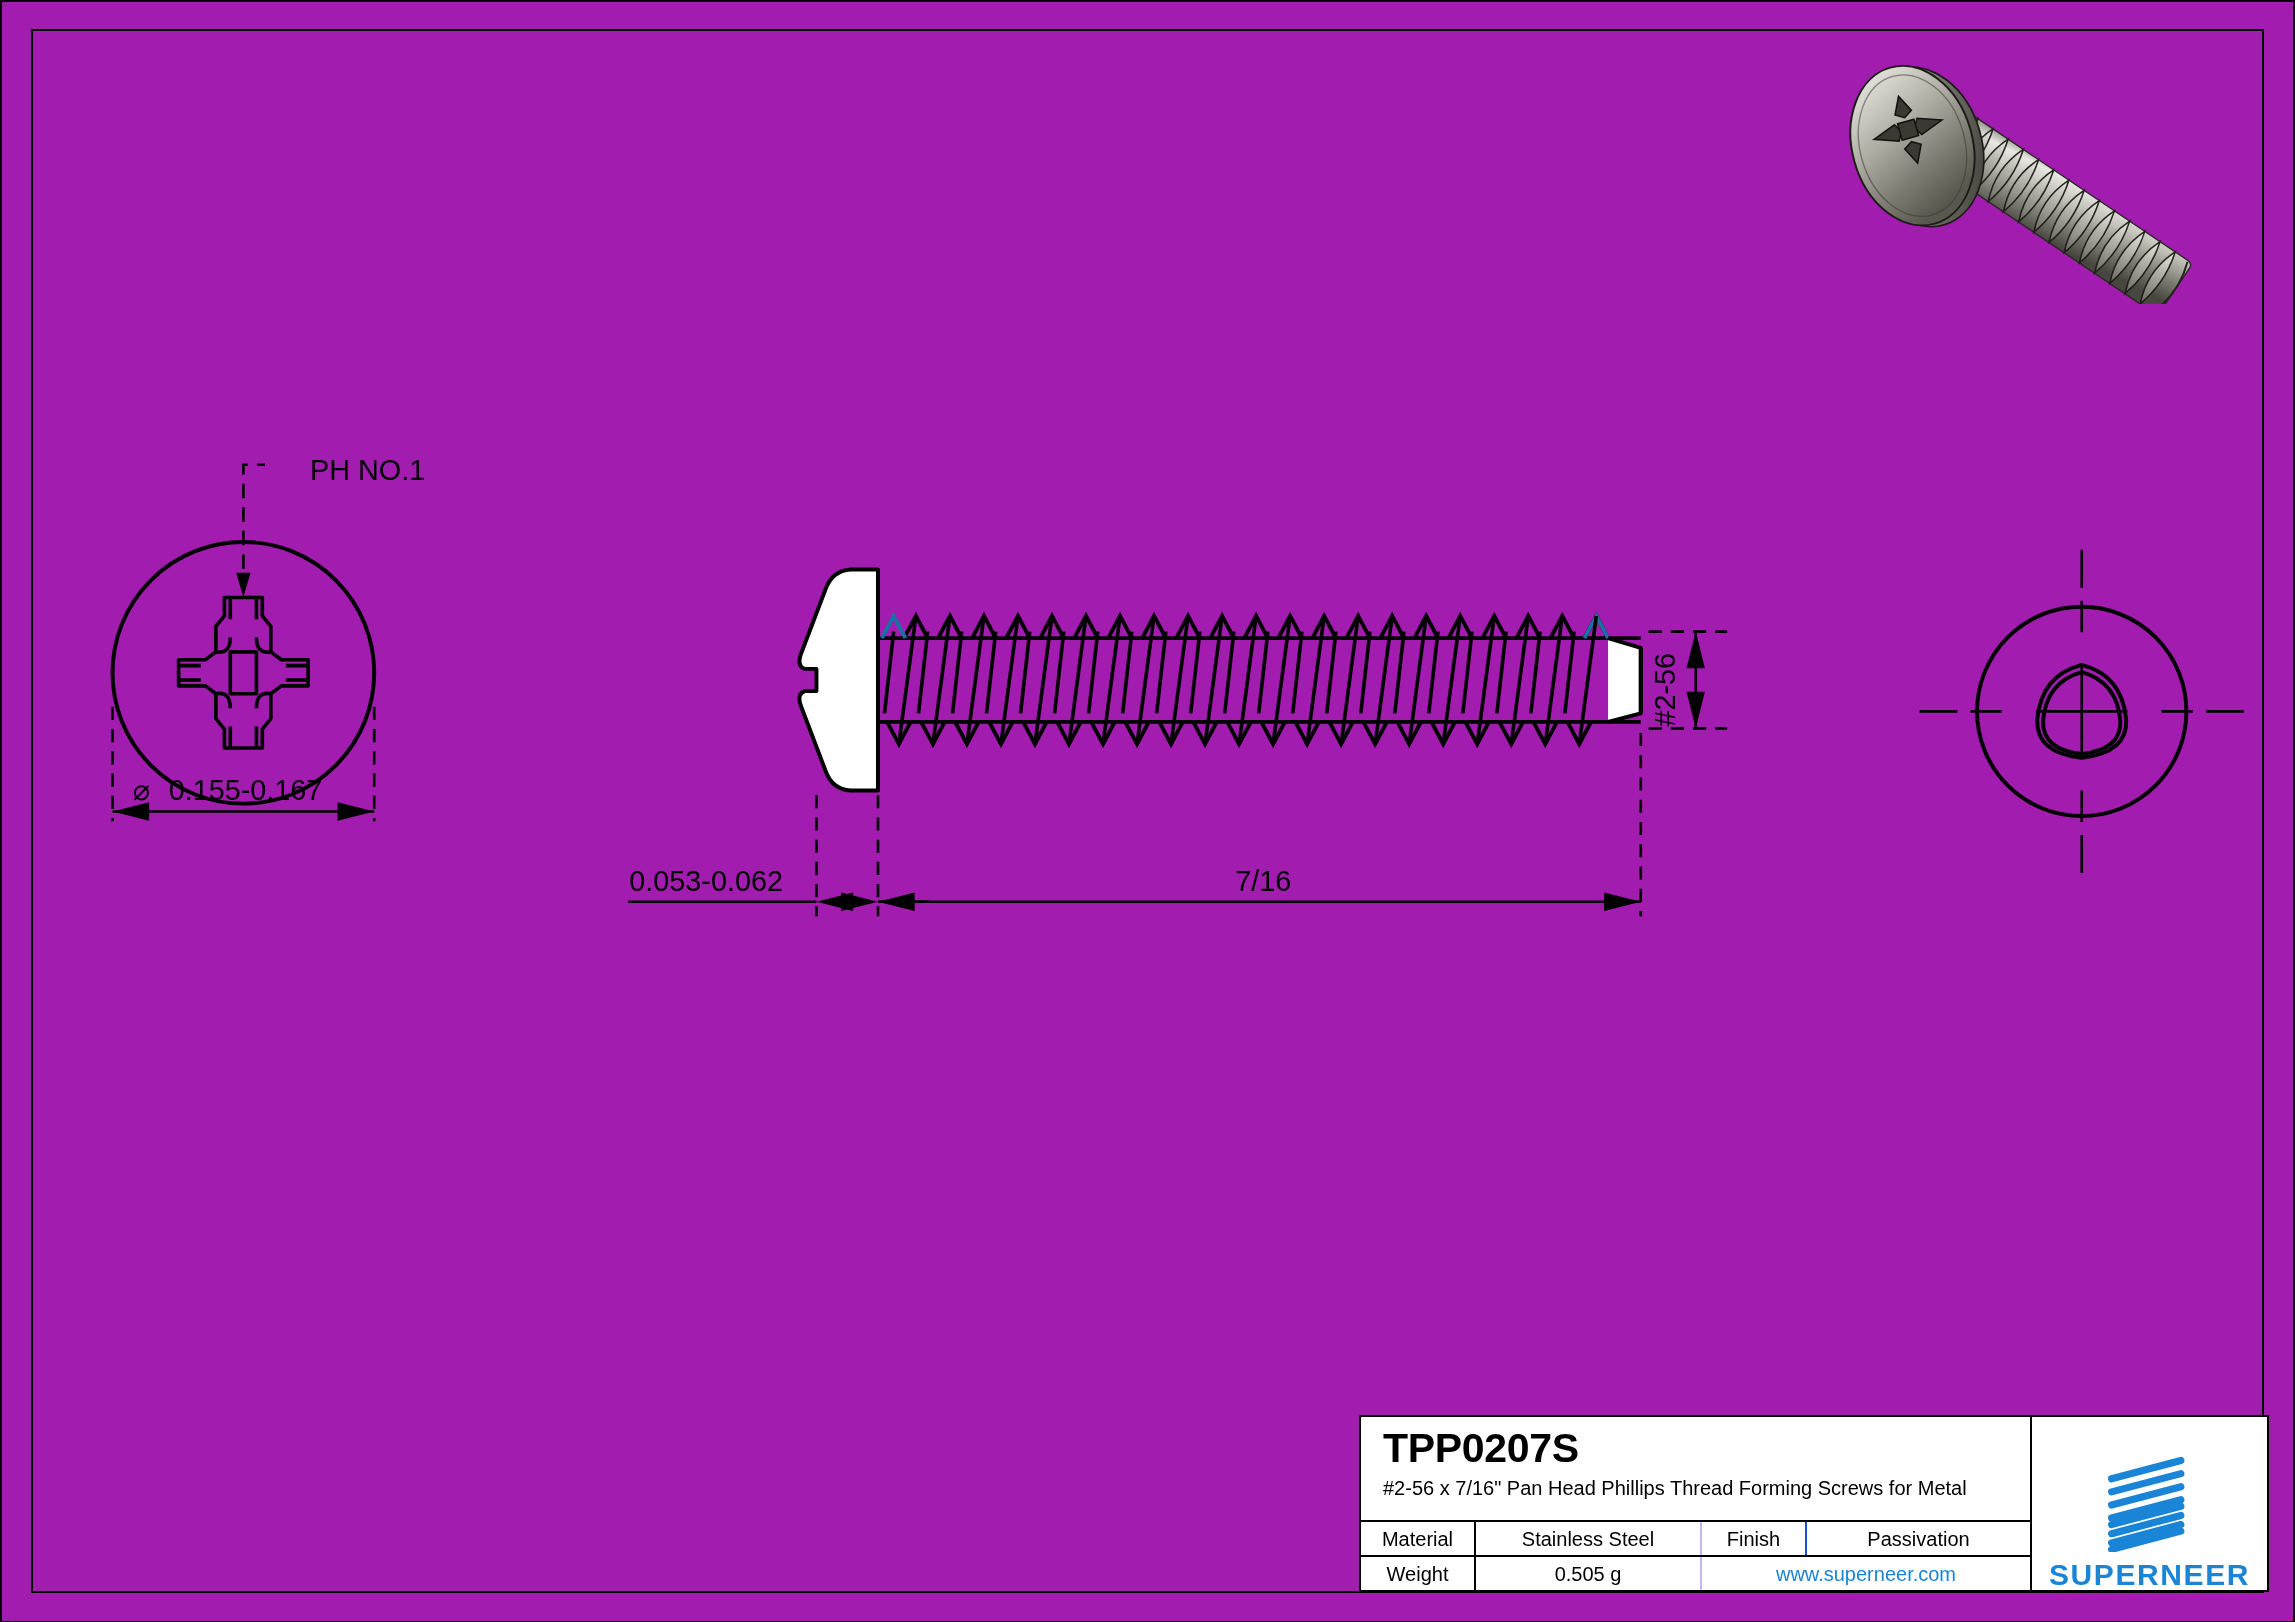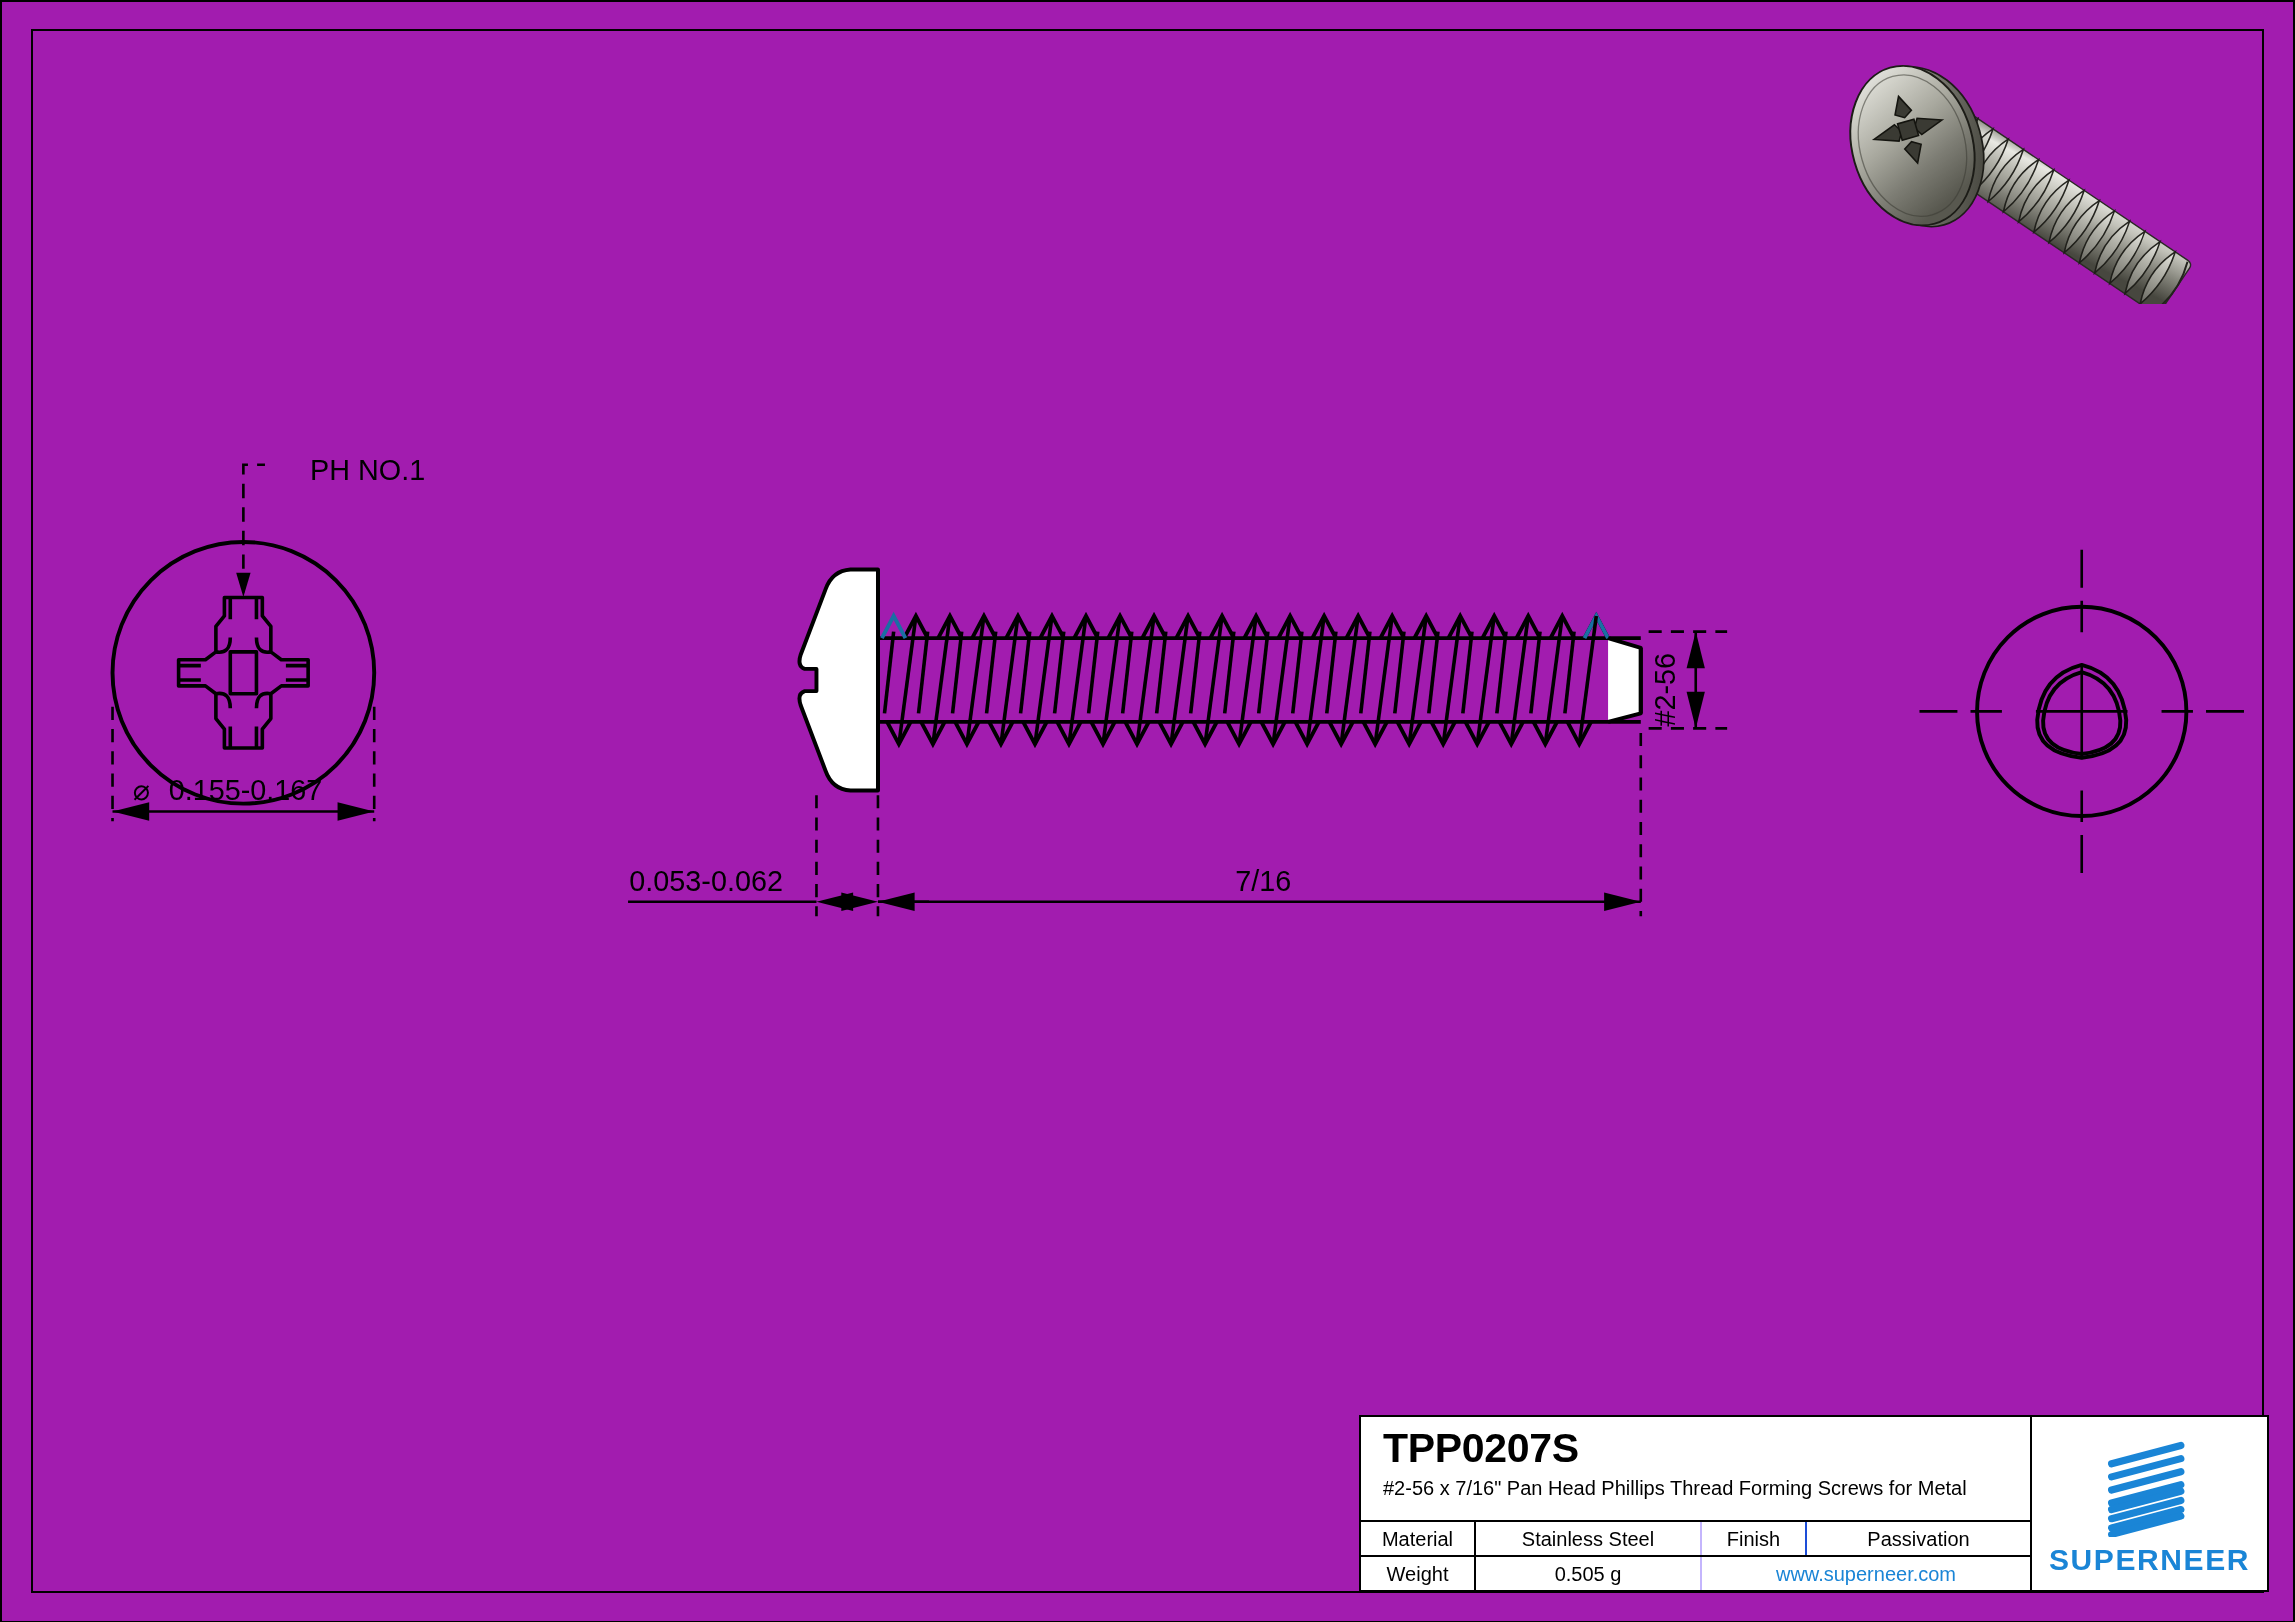--- a/index.html
+++ b/index.html
@@ -110,21 +110,21 @@
   .c-label2 { flex: 0 0 105px; border-right: 2px solid #1d4ed8; }
   .c-value2 { flex: 1 1 auto; }
   .c-wide   { flex: 1 1 auto; border-radius: 11px; }
   #website { color: #1a85d6; }
   #tb-right {
     flex: 1 1 auto;
     position: relative;
     display: flex;
     flex-direction: column;
     align-items: center;
-    justify-content: center;
+    justify-content: flex-end;
   }
   #logo-mark { margin-top: 6.5px; }
   #brand-name {
     color: #1a85d6;
     font-size: 30px;
     font-weight: bold;
     letter-spacing: 1.6px;
     margin-top: 7.9px;
     line-height: 1;
   }

